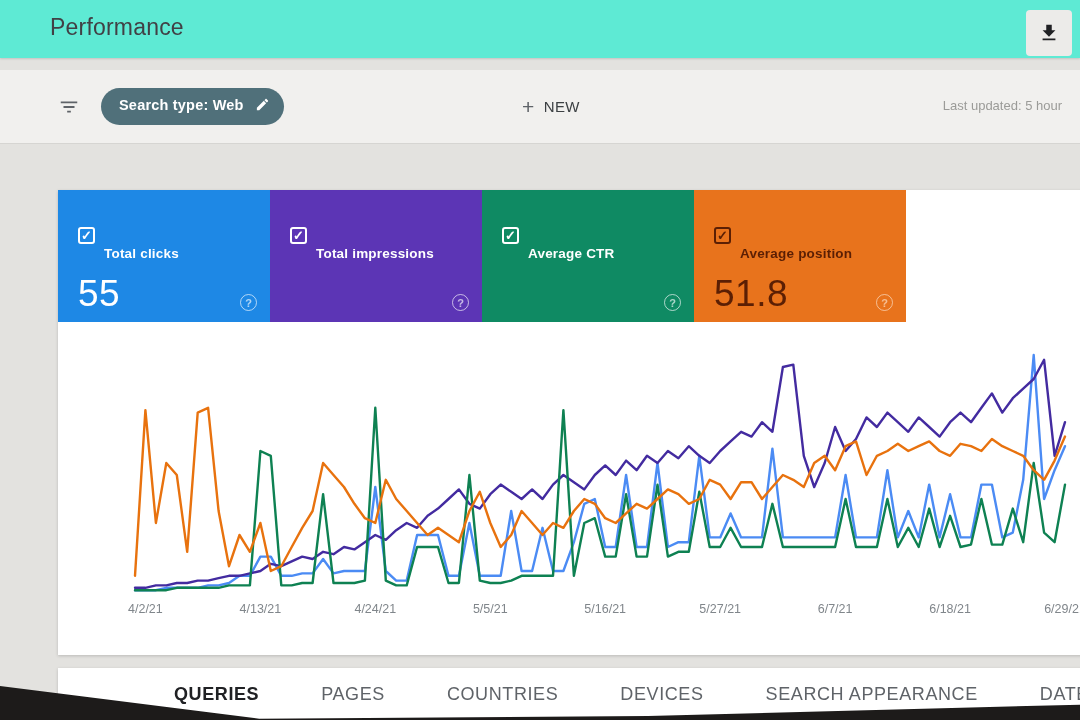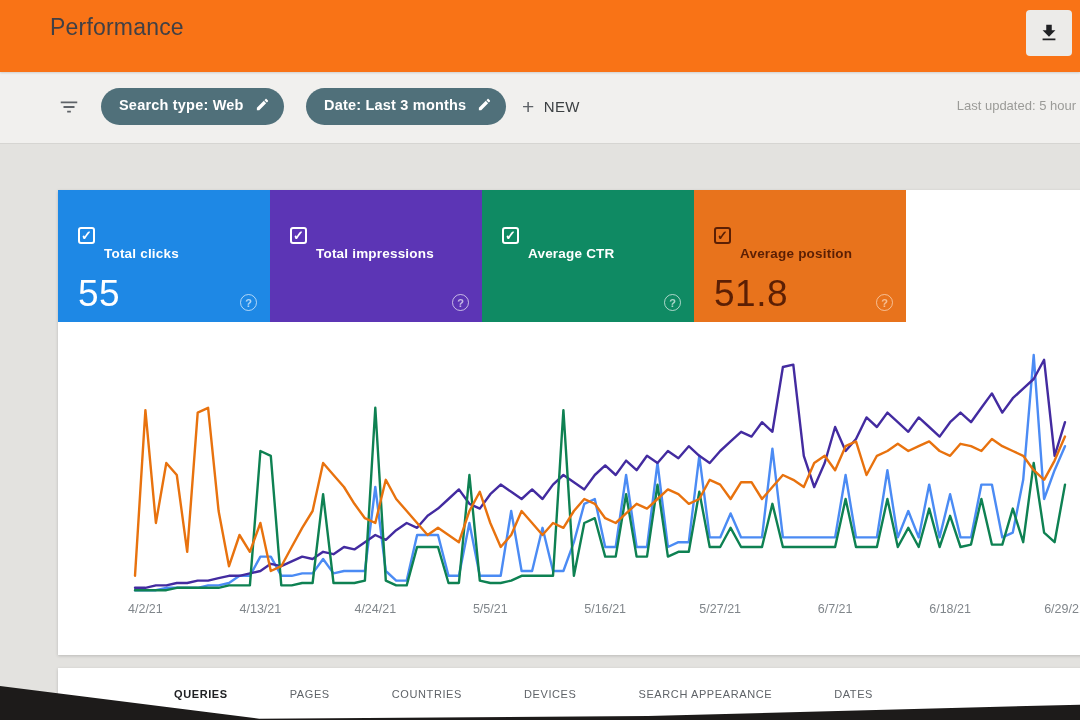--- a/index.html
+++ b/index.html
@@ -4,22 +4,22 @@
 <style>
   * { margin:0; padding:0; box-sizing:border-box; }
   html,body { width:1080px; height:720px; overflow:hidden; }
   body {
     position:relative;
     font-family:"Liberation Sans", sans-serif;
     background:#e3e2df;
   }
   
   .appbar {
-    position:absolute; left:0; top:0; width:1080px; height:72px;
-    background:#f97316; box-shadow:0 1px 2px rgba(0,0,0,.14); z-index:5;
+    position:absolute; left:0; top:0; width:1080px; height:58px;
+    background:#5eead4; box-shadow:0 1px 2px rgba(0,0,0,.14); z-index:5;
   }
   .page-title {
     position:absolute; left:50px; top:14px;
     font-size:23px; color:#414045; letter-spacing:.2px;
   }
   .dl-btn {
     position:absolute; right:8px; top:10px; width:46px; height:46px;
     background:#ecebe9; border:none; border-radius:4px; cursor:pointer;
     display:flex; align-items:center; justify-content:center;
   }
@@ -39,21 +39,21 @@
   .chip svg { width:15px; height:15px; fill:#fff; margin-left:11px; }
   .chip1 { left:101px; }
   .chip2 { left:306px; }
   .new-btn {
     position:absolute; left:522px; top:18px; height:37px; border:none; background:transparent;
     display:inline-flex; align-items:center; gap:9px; cursor:pointer;
     font-family:"Liberation Sans",sans-serif; font-size:15px; color:#3c4043; letter-spacing:.4px;
   }
   .new-btn .plus { font-size:21px; color:#5f6368; font-weight:400; line-height:20px; }
   .last-updated {
-    position:absolute; right:0; top:28px; padding-right:4px;
+    position:absolute; right:0; top:28px; padding-right:18px;
     font-size:13px; color:#9b9b98; white-space:nowrap;margin-left:24px;
   }
   
   .summary-card {
     position:absolute; left:58px; top:190px; width:1060px; height:465px;
     background:#ffffff; box-shadow:0 1px 3px rgba(0,0,0,.18);
   }
   .tiles { display:flex; }
   .tile {
     width:212px; height:132px; position:relative; padding:20px 0 0 20px; cursor:pointer;
@@ -77,21 +77,21 @@
     position:absolute; top:0; width:90px; margin-left:-45px; text-align:center;
     font-size:12.5px; color:#80868b;
   }
   
   .tabs-card {
     position:absolute; left:58px; top:668px; width:1060px; height:60px;
     background:#ffffff; box-shadow:0 1px 3px rgba(0,0,0,.18);
   }
   .tabs-row { display:flex; align-items:center; height:52px; padding-left:116px; gap:62px; }
   .tab {
-    font-size:11px; letter-spacing:.6px; color:#5f6368; cursor:pointer; white-space:nowrap;
+    font-size:18px; letter-spacing:.6px; color:#5f6368; cursor:pointer; white-space:nowrap;
   }
   .tab.active { color:#202124; font-weight:bold; }
   
   .bottom-edge {
     position:absolute; left:0; bottom:0; width:1080px; height:34px; z-index:50;
     background:#1d1b1a;
     clip-path:polygon(0 0, 24% 96%, 60% 88%, 100% 55%, 100% 100%, 0 100%);
     pointer-events:none;
   }
 </style>
@@ -106,26 +106,20 @@
       </svg>
   </button>
 </div>
 
 <div class="filterbar">
   <svg class="filter-list-icon" viewBox="0 0 24 24">
       <path d="M10 18h4v-2h-4v2zM3 6v2h18V6H3zm3 7h12v-2H6v2z"></path>
     </svg>
   <button class="chip chip1">
     <span>Search type: Web</span>
-    <svg viewBox="0 0 24 24">
-        <path d="M3 17.25V21h3.75L17.81 9.94l-3.75-3.75L3 17.25zM20.71 7.04c.39-.39.39-1.02 0-1.41l-2.34-2.34c-.39-.39-1.02-.39-1.41 0l-1.83 1.83 3.75 3.75 1.83-1.83z"></path>
-      </svg>
-  </button>
-  <button class="chip chip2">
-    <span>Date: Last 3 months</span>
     <svg viewBox="0 0 24 24">
         <path d="M3 17.25V21h3.75L17.81 9.94l-3.75-3.75L3 17.25zM20.71 7.04c.39-.39.39-1.02 0-1.41l-2.34-2.34c-.39-.39-1.02-.39-1.41 0l-1.83 1.83 3.75 3.75 1.83-1.83z"></path>
       </svg>
   </button>
   <button class="new-btn">
     <span class="plus">+</span>
     <span>NEW</span>
   </button>
   <div class="last-updated">Last updated: 5 hour</div>
 </div>

